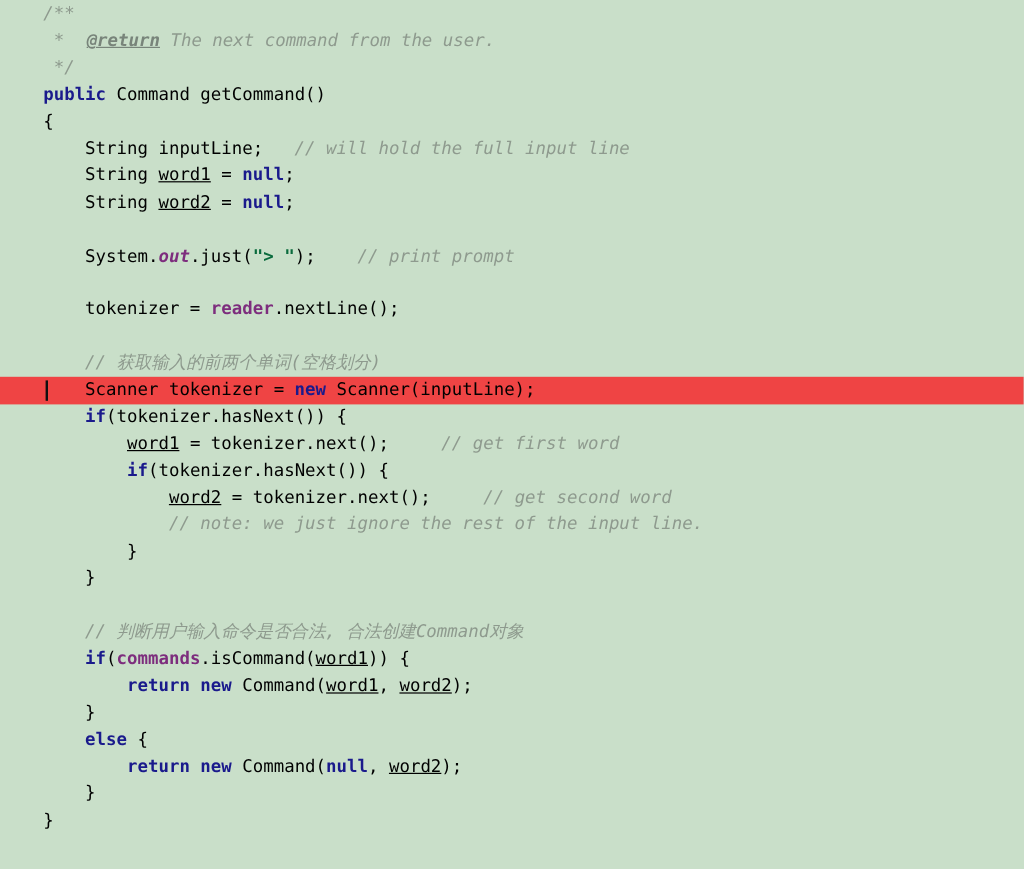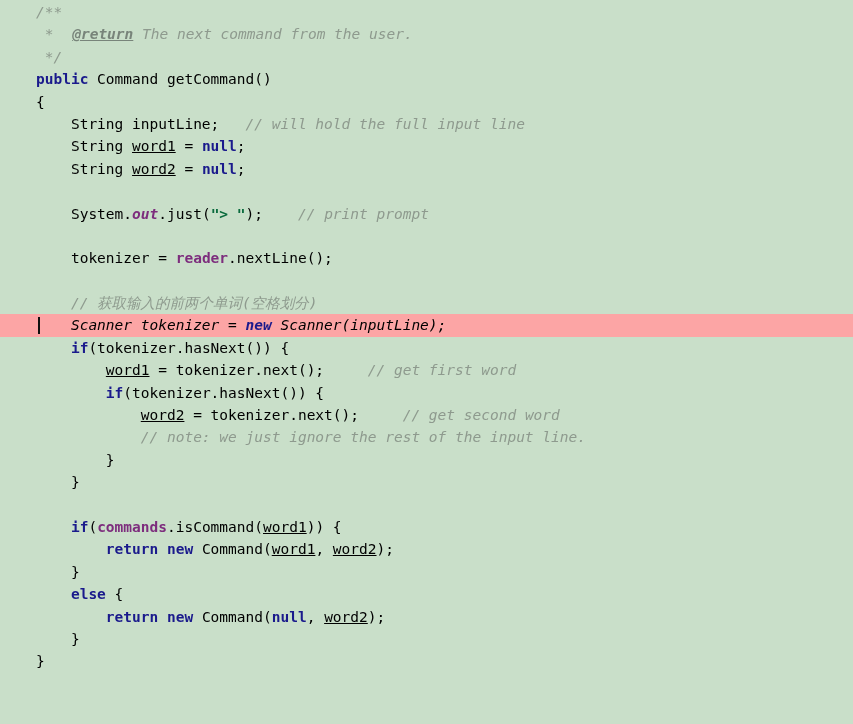--- a/index.html
+++ b/index.html
@@ -26,22 +26,21 @@
     height: 22.4px;
     line-height: 22.4px;
     font-size: 14.5px;
     white-space: pre;
     padding-left: 36px;
     box-sizing: border-box;
     color: #000000;
     letter-spacing: 0px;
   }
   .line.hl {
-    background: #fca5a5;
-    font-style: italic;
+    background: #ef4444;
   }
   .caret {
     position: absolute;
     left: 38px;
     top: 3px;
     width: 2px;
     height: 17px;
     background: #101010;
   }
   
@@ -76,20 +75,21 @@
       <div class="line"><span class="plain">    </span><span class="cmt">// 获取输入的前两个单词(空格划分)</span></div>
       <div class="line hl"><span class="caret"></span><span class="plain">    Scanner tokenizer = </span><span class="kw">new</span><span class="plain"> Scanner(inputLine);</span></div>
       <div class="line"><span class="plain">    </span><span class="kw">if</span><span class="plain">(tokenizer.hasNext()) {</span></div>
       <div class="line"><span class="plain">        </span><span class="var">word1</span><span class="plain"> = tokenizer.next();     </span><span class="cmt">// get first word</span></div>
       <div class="line"><span class="plain">        </span><span class="kw">if</span><span class="plain">(tokenizer.hasNext()) {</span></div>
       <div class="line"><span class="plain">            </span><span class="var">word2</span><span class="plain"> = tokenizer.next();     </span><span class="cmt">// get second word</span></div>
       <div class="line"><span class="plain">            </span><span class="cmt">// note: we just ignore the rest of the input line.</span></div>
       <div class="line"><span class="plain">        }</span></div>
       <div class="line"><span class="plain">    }</span></div>
       <div class="line">&nbsp;</div>
+      <div class="line"><span class="plain">    </span><span class="cmt">// 判断用户输入命令是否合法, 合法创建Command对象</span></div>
       <div class="line"><span class="plain">    </span><span class="kw">if</span><span class="plain">(</span><span class="fld">commands</span><span class="plain">.isCommand(</span><span class="var">word1</span><span class="plain">)) {</span></div>
       <div class="line"><span class="plain">        </span><span class="kw">return new</span><span class="plain"> Command(</span><span class="var">word1</span><span class="plain">, </span><span class="var">word2</span><span class="plain">);</span></div>
       <div class="line"><span class="plain">    }</span></div>
       <div class="line"><span class="plain">    </span><span class="kw">else</span><span class="plain"> {</span></div>
       <div class="line"><span class="plain">        </span><span class="kw">return new</span><span class="plain"> Command(</span><span class="kw">null</span><span class="plain">, </span><span class="var">word2</span><span class="plain">);</span></div>
       <div class="line"><span class="plain">    }</span></div>
       <div class="line"><span class="plain">}</span></div>
     </div>
 </div>
 

